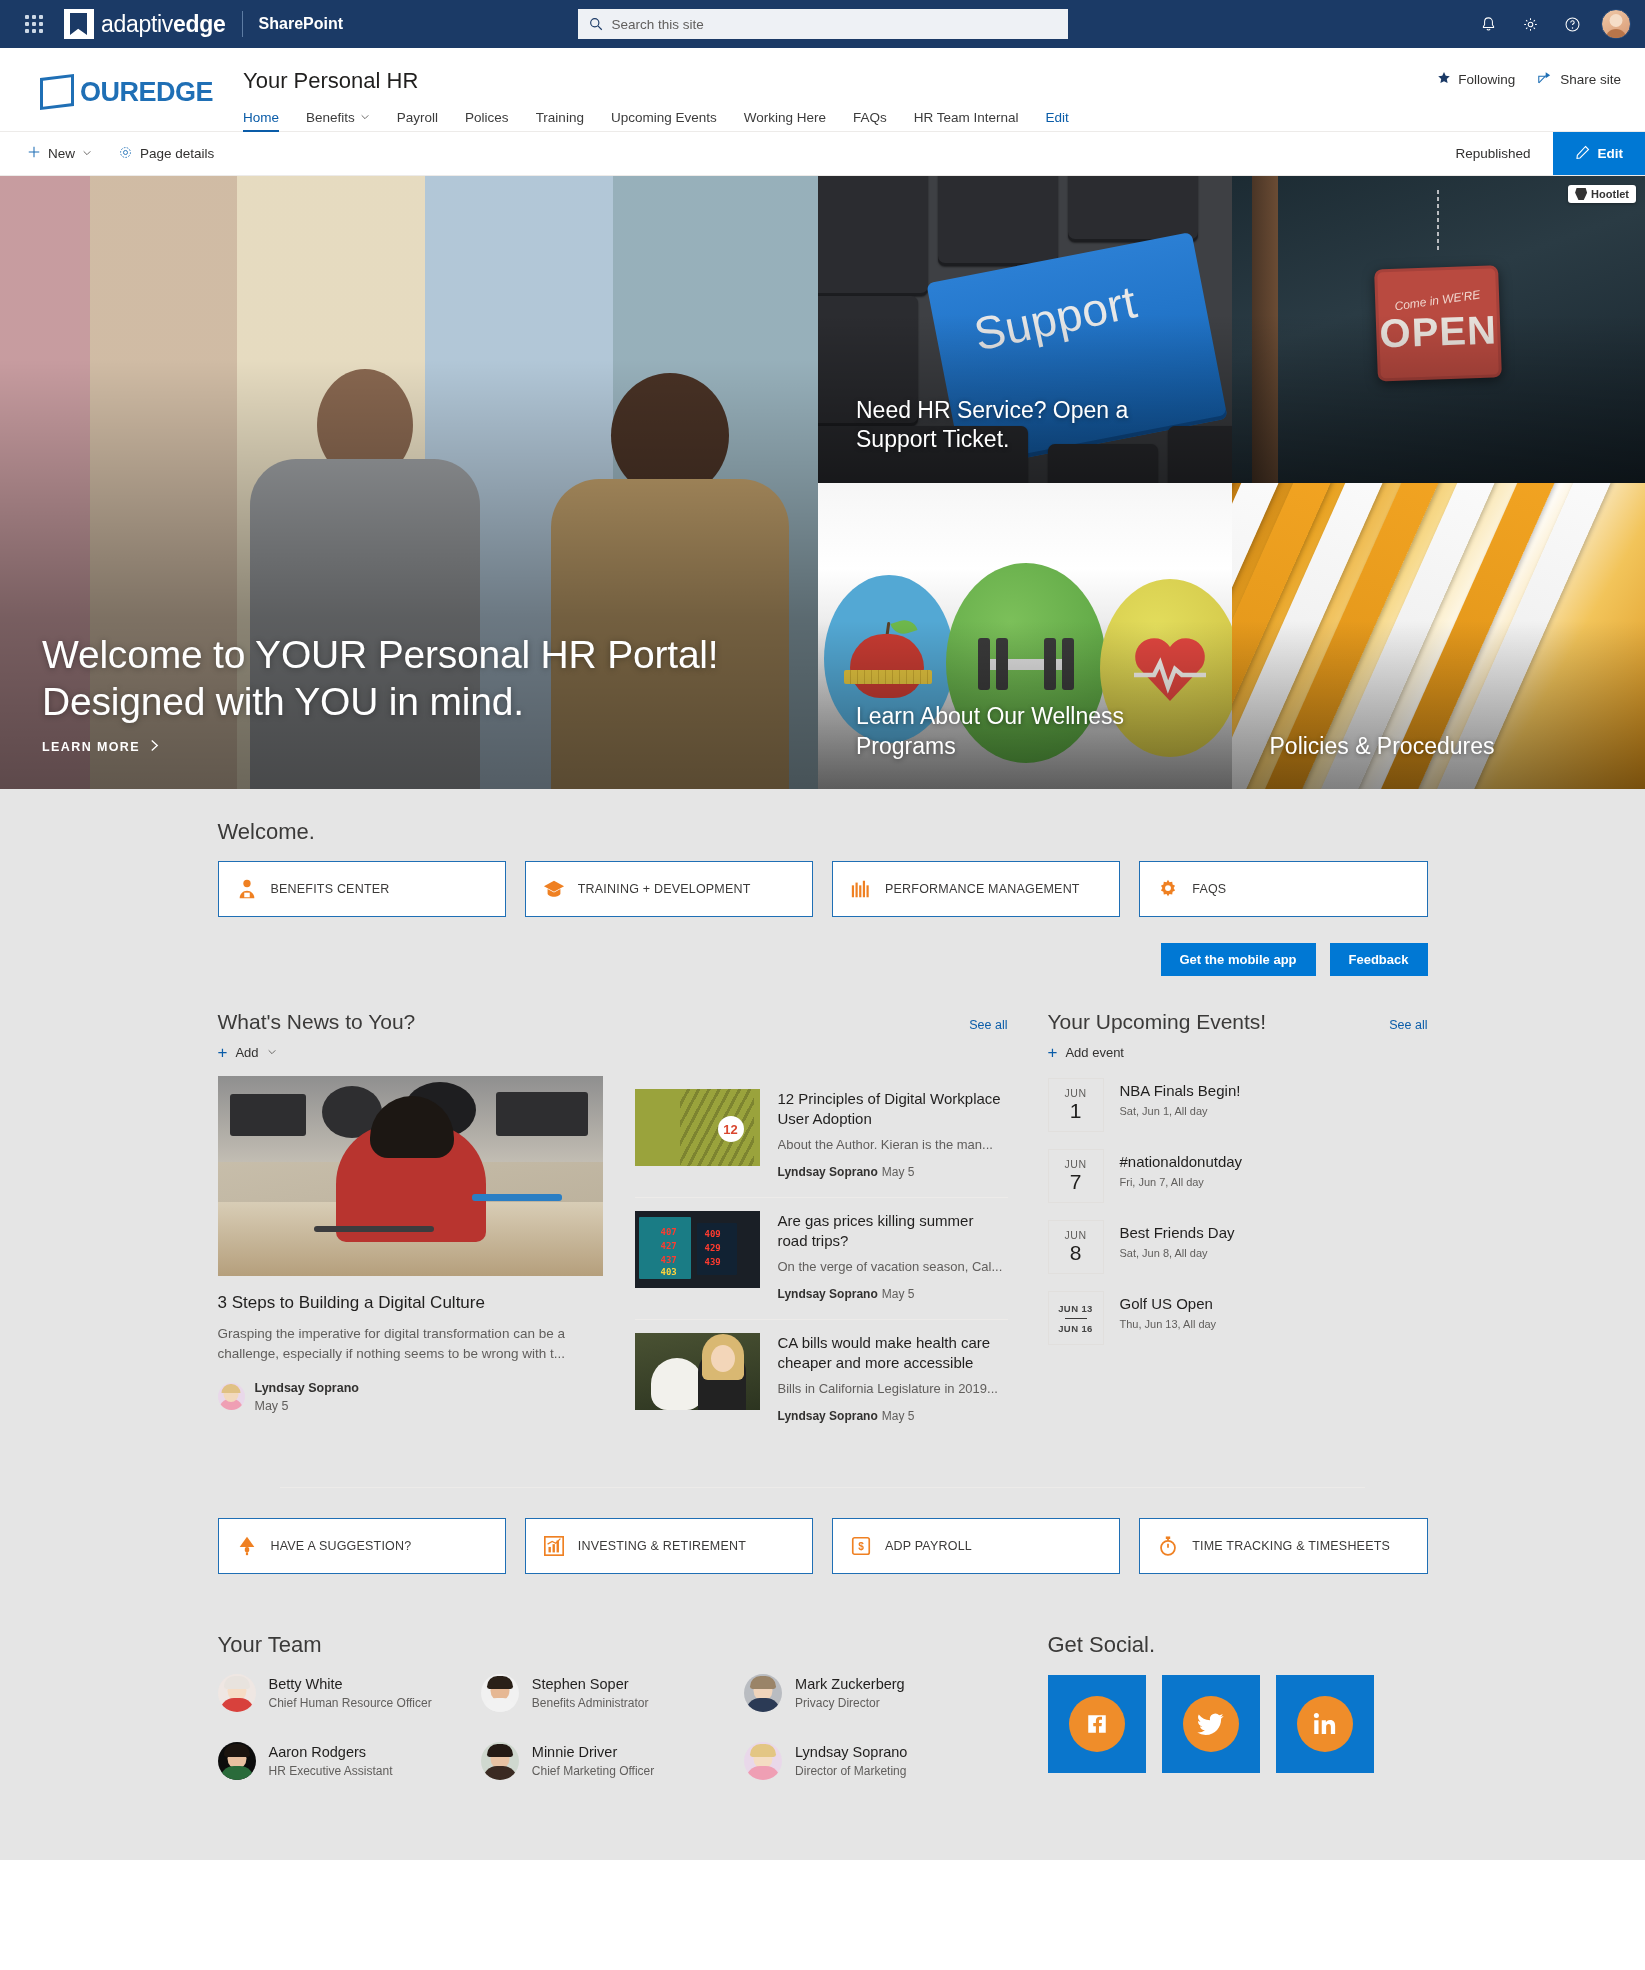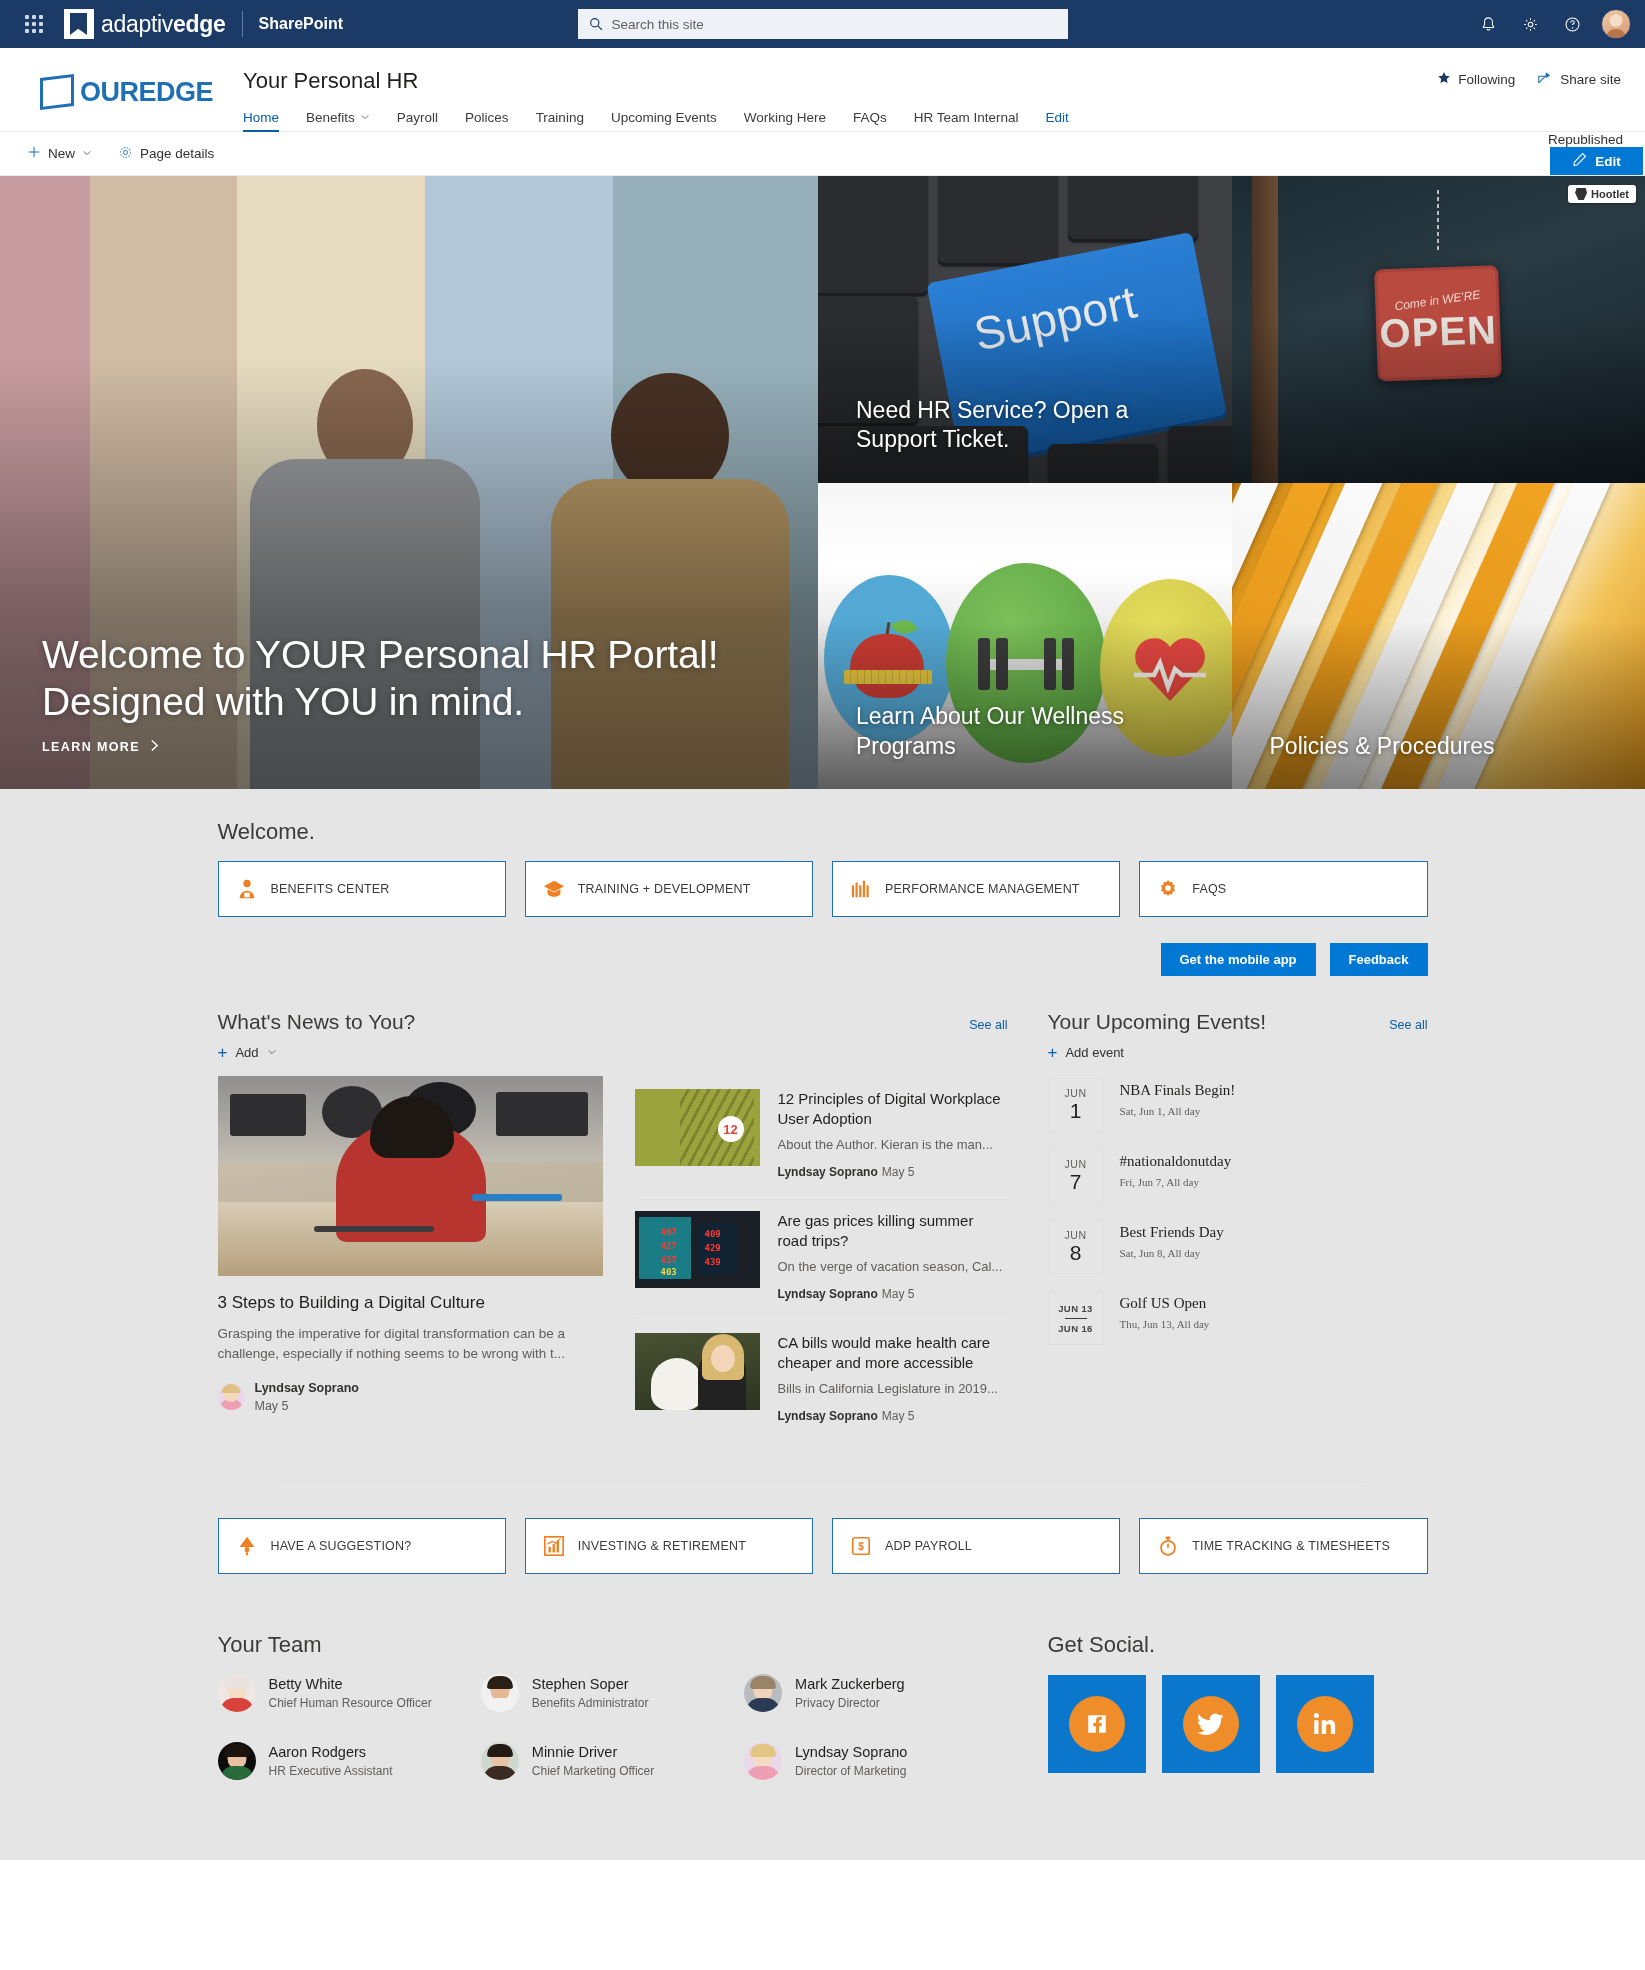--- a/index.html
+++ b/index.html
@@ -144,21 +144,21 @@
   
   .cmdbar {
     height: 44px; background: #fff; display: flex; align-items: center;
     padding: 0 0 0 14px; border-bottom: 1px solid #edebe9;
   }
   .cmd {
     display: flex; align-items: center; gap: 7px;
     font-size: 13.5px; color: #323130; padding: 0 13px; height: 100%;
     cursor: pointer;
   }
-  .cmd-right { margin-left: auto; display: flex; align-items: center; height:100%;flex-direction:column; }
+  .cmd-right { margin-left: auto; display: flex; align-items: center; height:100%; }
   .republished { font-size: 13.5px; color: #323130; padding-right: 22px; }
   .editbtn {
     background: #0078d4; color: #fff; font-size: 13.5px; font-weight: 600;
     display: flex; align-items: center; gap: 8px;
     padding: 0 22px; height: 100%; cursor: pointer;
   }
 
   
   .hero { display: flex; height: 613px; width: 1645px; }
   .hero-main {
@@ -448,21 +448,21 @@
     width: 56px; height: 54px; border: 1px solid #e1dfdd; flex: none;
     display: flex; flex-direction: column; align-items: center; justify-content: center;
   }
   .datebox .m { font-size: 10.5px; color: #605e5c; letter-spacing: .6px; }
   .datebox .d { font-size: 21px; color: #201f1e; font-weight: 400; line-height: 1.1; }
   .datebox.range { justify-content: center; gap: 4px; }
   .datebox.range .r1, .datebox.range .r2 {
     font-size: 9.5px; font-weight: 700; color: #444; letter-spacing: .4px;
   }
   .datebox.range .sep { width: 22px; height: 1px; background: #3b3a39; }
-  .ev-body { padding-top: 3px; font-family: Liberation Serif, serif; }
+  .ev-body { padding-top: 3px; }
   .ev-title { font-size: 15px; color: #201f1e; line-height: 1.3; }
   .ev-sub { font-size: 11px; color: #605e5c; margin-top: 4px; }
 
   .divider { width: 1085px; height: 1px; background: #edebe9; margin: 46px auto 30px auto; }
 
   .team { display: flex; gap: 40px; margin-top: 58px; }
   .teamcol { width: 790px; }
   .socialcol { width: 380px; }
   .memgrid { display: flex; flex-wrap: wrap; margin-top: 16px; }
   .member {

